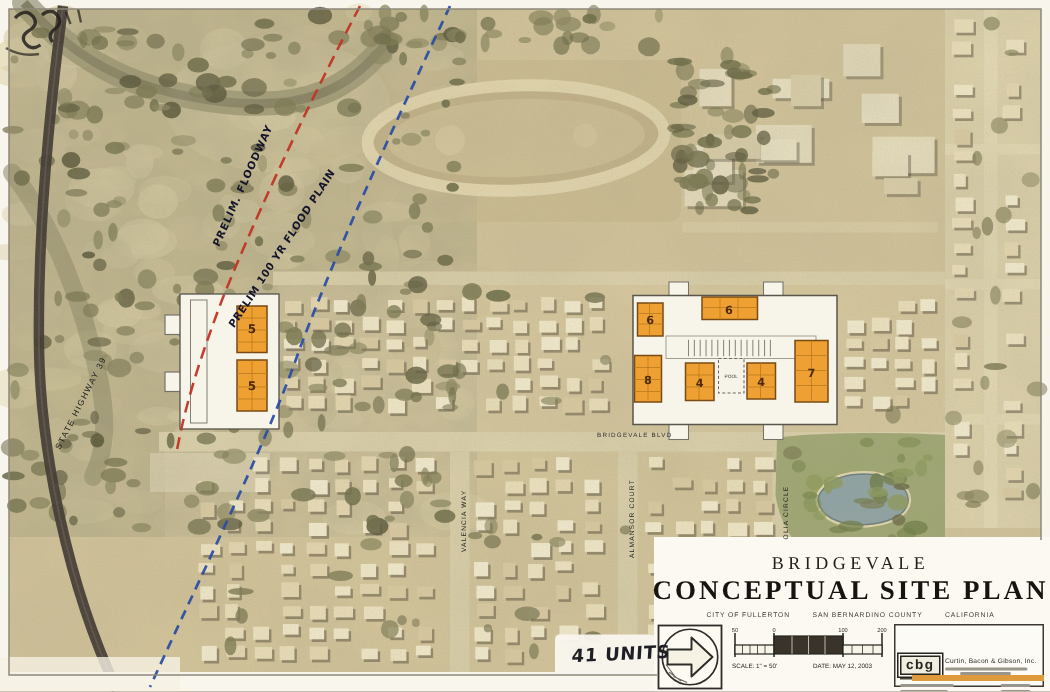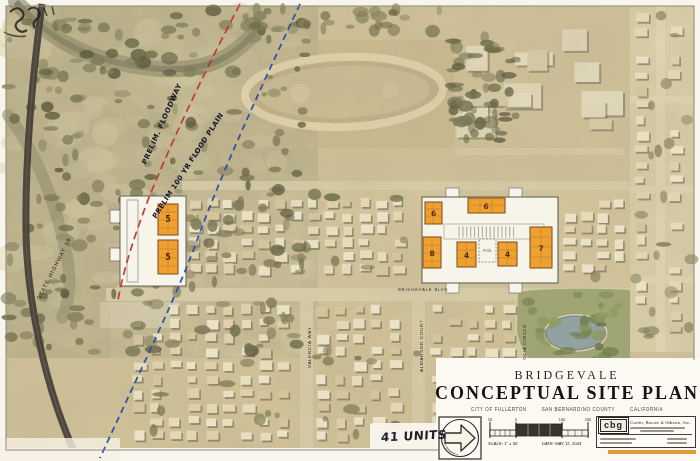--- a/index.html
+++ b/index.html
@@ -11,21 +11,21 @@
               background:#fbf9f1;display:flex;flex-direction:column;align-items:center;}
   .tb-project{font-family:"Liberation Serif",serif;font-size:12px;letter-spacing:3px;
               color:#221f1b;margin-top:8px;white-space:nowrap;}
   .tb-title{font-family:Liberation Serif, serif;font-size:18px;letter-spacing:2px;
             color:#161310;margin-top:0;white-space:nowrap;font-weight:600;}
   .tb-sub{display:flex;gap:15px;font-size:4.5px;letter-spacing:.6px;color:#45403a;
           margin-top:3px;white-space:nowrap;}
   .tb-row{display:flex;align-items:flex-start;gap:4px;margin-top:4px;width:100%;
           justify-content:center;}
   .cbgbox{width:100px;height:32px;border:1px solid #3c3831;background:#fcfbf5;
-          position:relative;box-sizing:border-box;padding:2px 3px;}
+          position:relative;box-sizing:border-box;padding:20px 3px;}
   .cbg-top{display:flex;gap:3px;align-items:flex-start;}
   .cbg-logo{border:1.5px solid #26231e;outline:1px solid #26231e;outline-offset:1px;
             font-weight:bold;font-size:9px;letter-spacing:1px;color:#26231e;
             padding:0 3px;line-height:11px;background:#efece0;}
   .cbg-name{font-size:4.4px;color:#2e2b25;letter-spacing:.2px;line-height:5px;padding-top:1px;}
   .bar{height:2px;background:#9b968b;margin-top:1.5px;border-radius:1px;}
   .cbg-div{border-top:.8px solid #4a463e;margin-top:2px;display:flex;gap:10px;padding-top:1.5px;}
   .cbg-col{flex:1;}
   .orangestrip{position:absolute;right:-1px;top:33px;width:88px;height:4px;background:#de9a3b;}
   .units{position:absolute;left:381px;top:429px;font-family:"DejaVu Sans",sans-serif;

